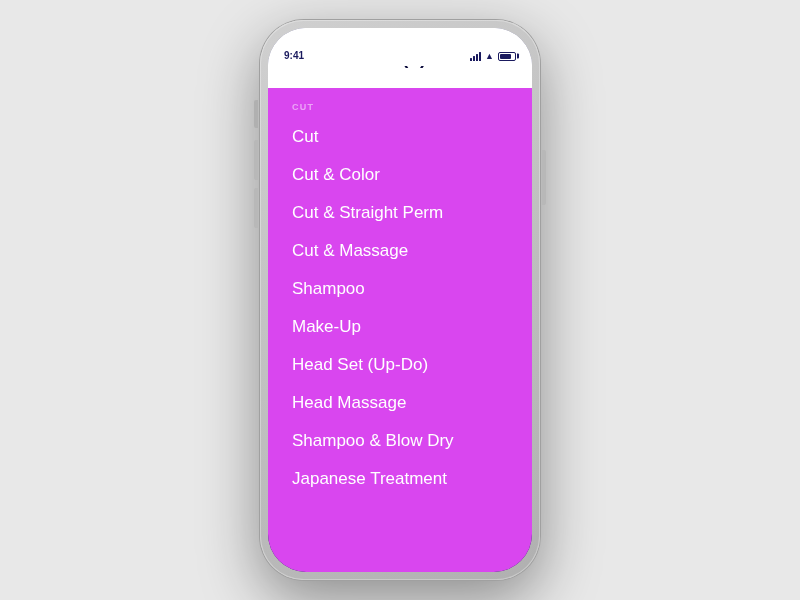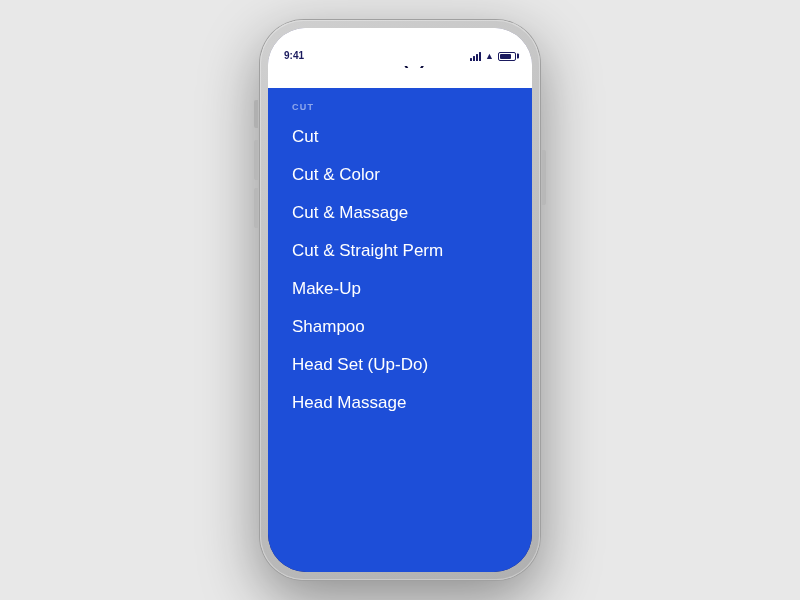--- a/index.html
+++ b/index.html
@@ -102,21 +102,21 @@
       font-weight: 700;
     }
 
     
     .list-area {
       position: absolute;
       top: 60px;
       left: 0;
       right: 0;
       bottom: 0;
-      background: #1d4ed8;
+      background: #d946ef;
       overflow-y: auto;
       padding-bottom: 20px;
     }
 
     .section-label {
       color: rgba(255,255,255,0.5);
       font-size: 9px;
       font-weight: 600;
       letter-spacing: 1.2px;
       text-transform: uppercase;
@@ -299,21 +299,23 @@
     </div>
 
     <div class="top-section">
       <span class="page-title-text">Let's book a(n)...</span>
     </div>
 
     <div class="list-area" id="list-area">
     <div class="section-label">CUT</div>
         <div class="list-item"><span style="position: relative; z-index: 1;">Cut</span></div>
         <div class="list-item"><span style="position: relative; z-index: 1; margin-top: 12px;">Cut &amp; Color</span></div>
+        <div class="list-item"><span style="position: relative; z-index: 1;">Cut &amp; Straight Perm</span></div>
         <div class="list-item"><span style="position: relative; z-index: 1;">Cut &amp; Massage</span></div>
-        <div class="list-item"><span style="position: relative; z-index: 1;">Cut &amp; Straight Perm</span></div>
+        <div class="list-item"><span style="position: relative; z-index: 1;">Shampoo</span></div>
         <div class="list-item"><span style="position: relative; z-index: 1;">Make-Up</span></div>
-        <div class="list-item"><span style="position: relative; z-index: 1;">Shampoo</span></div>
         <div class="list-item"><span style="position: relative; z-index: 1;">Head Set (Up-Do)</span></div>
         <div class="list-item"><span style="position: relative; z-index: 1; text-align: center;">Head Massage</span></div>
+        <div class="list-item"><span style="position: relative; z-index: 1;">Shampoo &amp; Blow Dry</span></div>
+        <div class="list-item"><span style="position: relative; z-index: 1;">Japanese Treatment</span></div>
       </div>
   </div>
 </div>
 
 </body></html>

